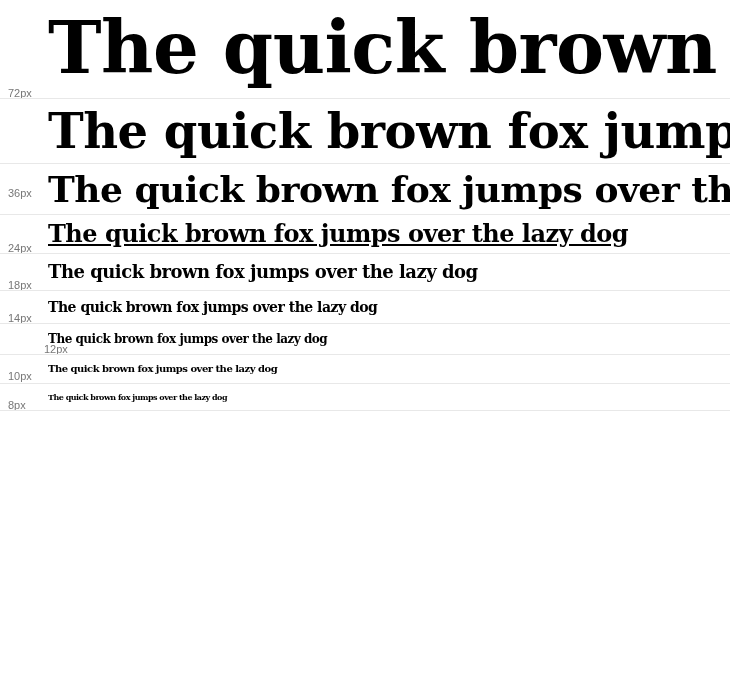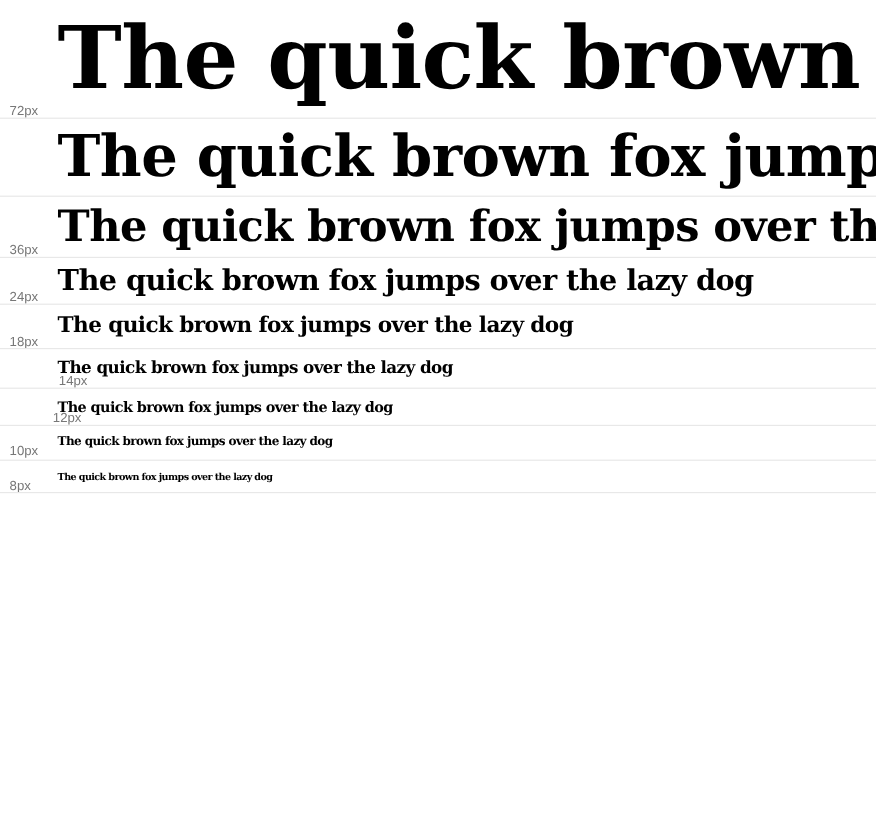--- a/index.html
+++ b/index.html
@@ -51,31 +51,31 @@
   .r72 .size-label { top: 26px; }
 
   .r48 { height: 64px; }
   .r48 .sample { font-size: 48px; line-height: 64px; }
   .r48 .size-label { top: 119px; }
 
   .r36 { height: 50px; }
   .r36 .sample { font-size: 36px; line-height: 50px; }
   .r36 .size-label { top: 187px; }
 
-  .r24 { height: 38px; }
+  .r24 { height: 38px; text-decoration: underline; }
   .r24 .sample { font-size: 24px; line-height: 38px; }
   .r24 .size-label { top: 243px; }
 
   .r18 { height: 36px; }
   .r18 .sample { font-size: 18px; line-height: 36px; }
   .r18 .size-label { top: 287px; }
 
   .r14 { height: 32px; }
   .r14 .sample { font-size: 14px; line-height: 32px; }
-  .r14 .size-label { top: 325px; margin-left: 41px; }
+  .r14 .size-label { top: 325px; }
 
   .r12 { height: 30px; }
   .r12 .sample { font-size: 12px; line-height: 30px; }
   .r12 .size-label { top: 359px; margin-left: 36px; }
 
   .r10 { height: 28px; }
   .r10 .sample { font-size: 10px; line-height: 28px; }
   .r10 .size-label { top: 391px; }
 
   .r8 { height: 26px; }
@@ -99,21 +99,21 @@
     <span class="size-label" style="position: absolute; top: 88px;">72px</span>
     <span class="sample">The quick brown fox jumps over the lazy dog</span>
   </div>
 
   <div class="row r48">
     <span class="size-label" style="position: absolute; top: 70px;">48px</span>
     <span class="sample">The quick brown fox jumps over the lazy dog</span>
   </div>
 
   <div class="row r36">
-    <span class="size-label" style="position: absolute; top: 40px;">36px</span>
+    <span class="size-label" style="position: absolute; top: 24px;">36px</span>
     <span class="sample">The quick brown fox jumps over the lazy dog</span>
   </div>
 
   <div class="row r24">
     <span class="size-label" style="position: absolute; top: 28px;">24px</span>
     <span class="sample">The quick brown fox jumps over the lazy dog</span>
   </div>
 
   <div class="row r18">
     <span class="size-label" style="position: absolute; top: 26px;">18px</span>

